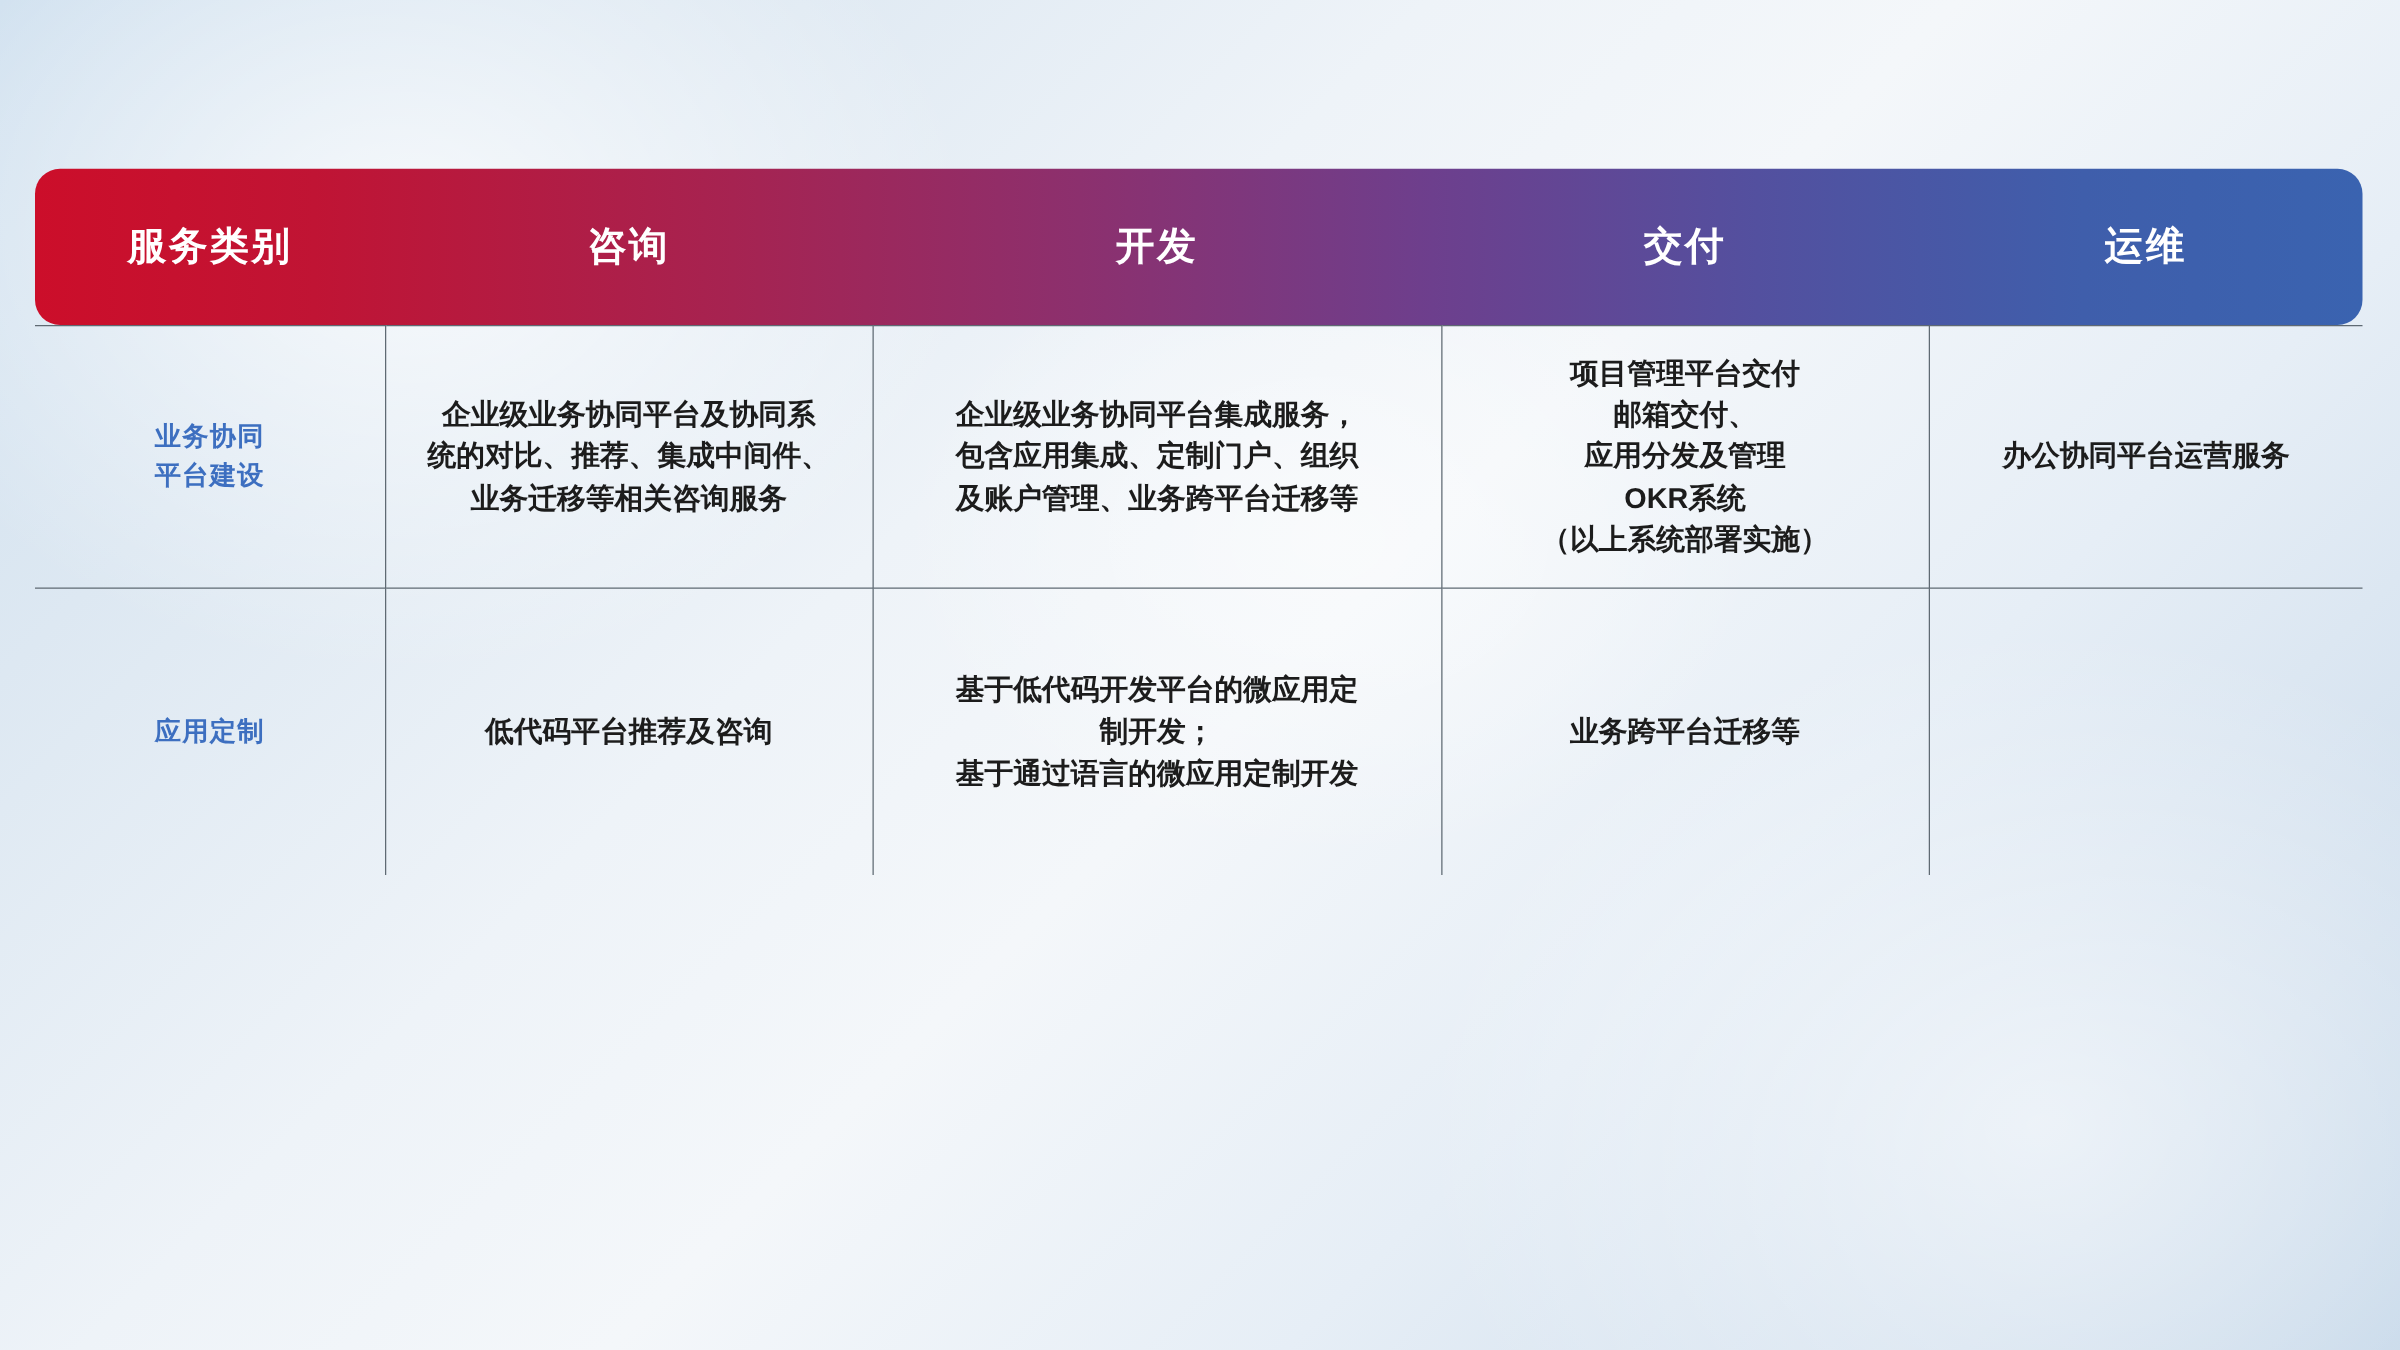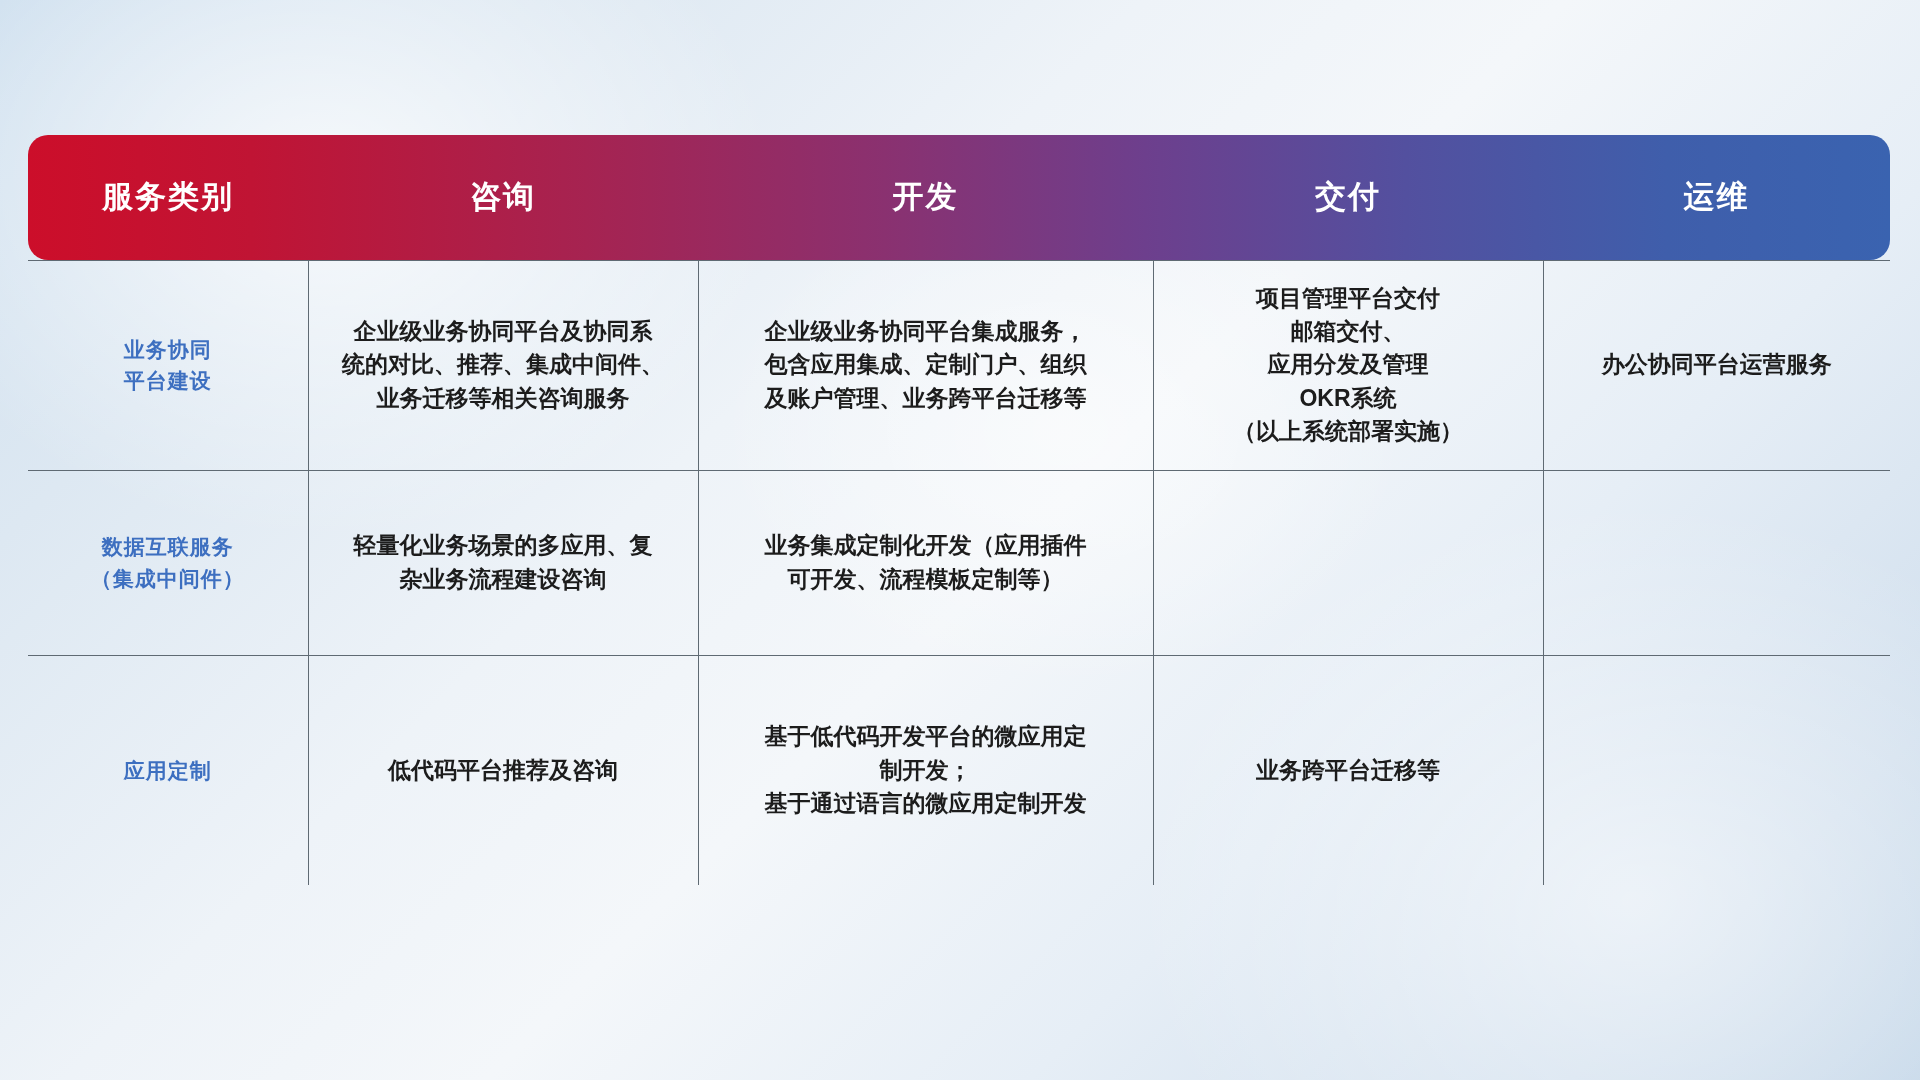--- a/index.html
+++ b/index.html
@@ -201,36 +201,20 @@
             <span class="cell-line">邮箱交付、</span>
             <span class="cell-line">应用分发及管理</span>
             <span class="cell-line">OKR系统</span>
             <span class="cell-line">（以上系统部署实施）</span>
           </td>
           <td>
             <span class="cell-line">办公协同平台运营服务</span>
           </td>
         </tr>
 
-        <tr style="height:185px;">
-          <td class="category">
-            <span class="cell-line">数据互联服务</span>
-            <span class="cell-line">（集成中间件）</span>
-          </td>
-          <td>
-            <span class="cell-line">轻量化业务场景的多应用、复</span>
-            <span class="cell-line">杂业务流程建设咨询</span>
-          </td>
-          <td>
-            <span class="cell-line">业务集成定制化开发（应用插件</span>
-            <span class="cell-line">可开发、流程模板定制等）</span>
-          </td>
-          <td></td>
-          <td></td>
-        </tr>
 
         <tr style="height:230px;">
           <td class="category">
             <span class="cell-line">应用定制</span>
           </td>
           <td>
             <span class="cell-line">低代码平台推荐及咨询</span>
           </td>
           <td>
             <span class="cell-line">基于低代码开发平台的微应用定</span>

